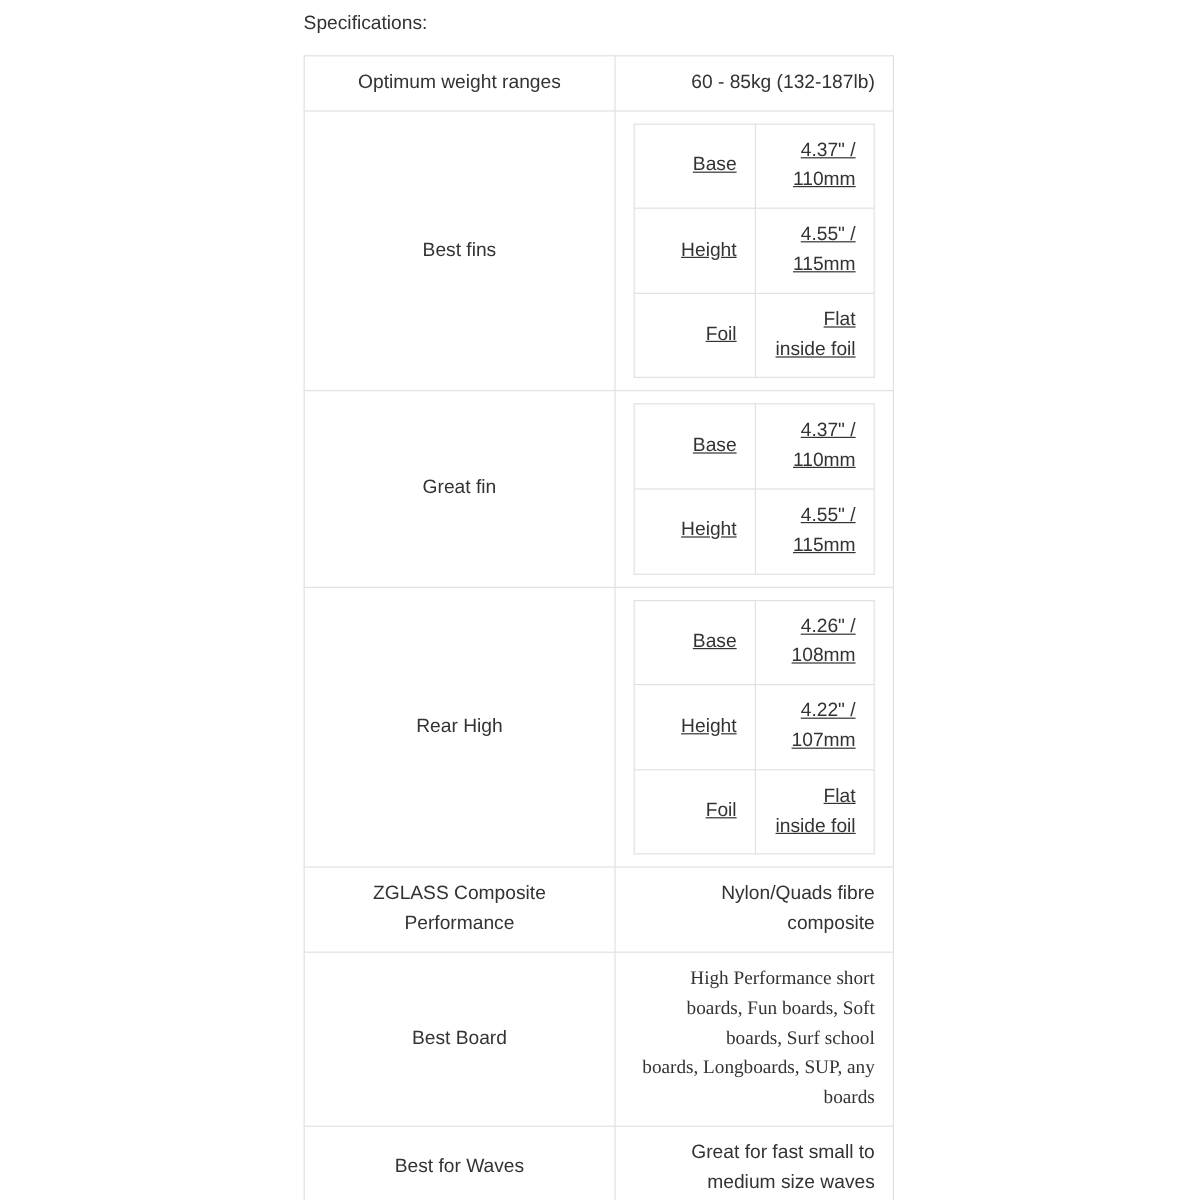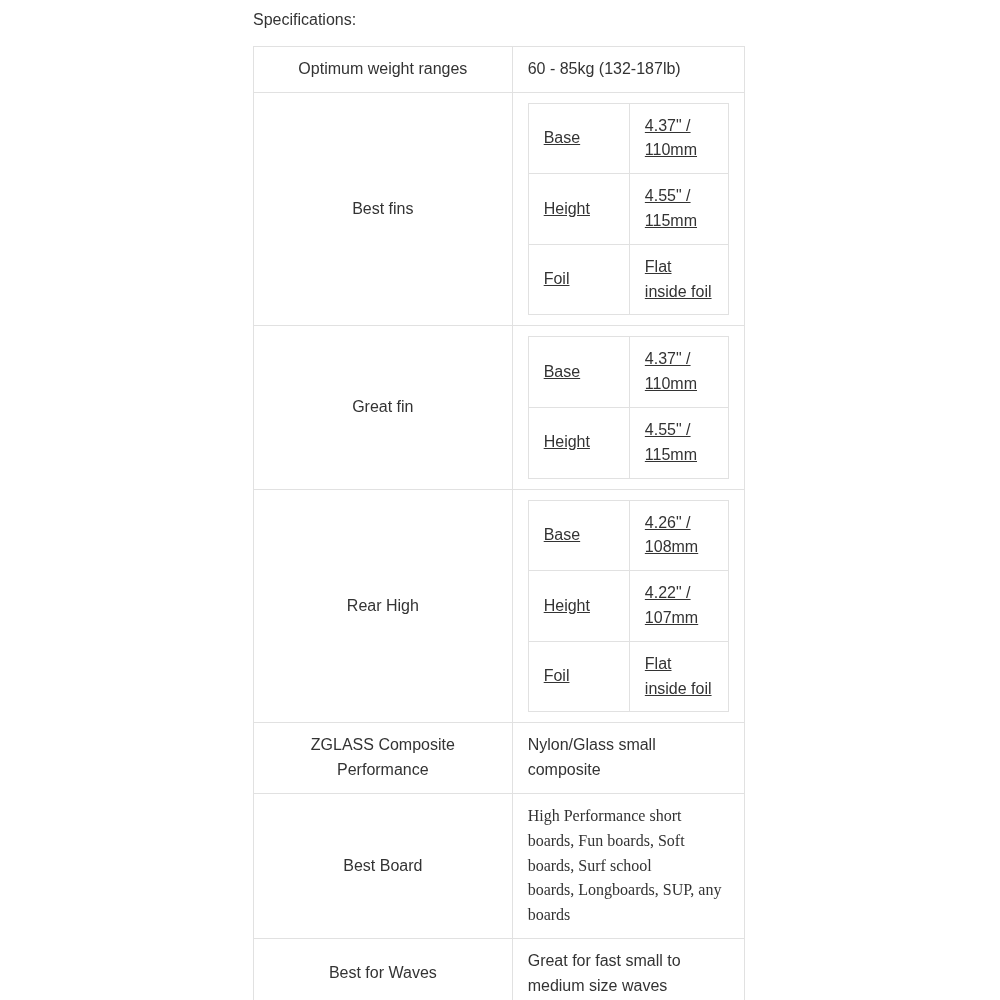--- a/index.html
+++ b/index.html
@@ -32,21 +32,21 @@
   table.spec-table > tbody > tr > td {
     border: 1px solid #e1e1e1;
     padding: 10px 15px;
     font-size: 16px;
     line-height: 1.55;
     vertical-align: middle;
     color: #333333;
   }
 
   td.label-col { width: 245px; text-align: center; }
-  td.value-col { width: 220px; }
+  td.value-col { width: 220px; text-align: right; }
 
   .pre-line { white-space: pre-line; font-family: Liberation Serif, serif; }
 
   table.nested-table {
     width: 100%;
     border-collapse: collapse;
     table-layout: fixed;
     text-decoration: underline;
   }
 
@@ -133,21 +133,21 @@
                 <td class="nested-name">Foil</td>
                 <td>Flat inside foil</td>
               </tr>
             </tbody>
           </table>
         </td>
       </tr>
 
       <tr>
         <td class="label-col">ZGLASS Composite Performance</td>
-        <td class="value-col">Nylon/Glass small composite</td>
+        <td class="value-col">Nylon/Quads fibre composite</td>
       </tr>
 
       <tr>
         <td class="label-col">Best Board</td>
         <td class="value-col pre-line">High Performance short boards, Fun boards, Soft boards, Surf school
 boards, Longboards, SUP, any boards</td>
       </tr>
 
       <tr>
         <td class="label-col">Best for Waves</td>

